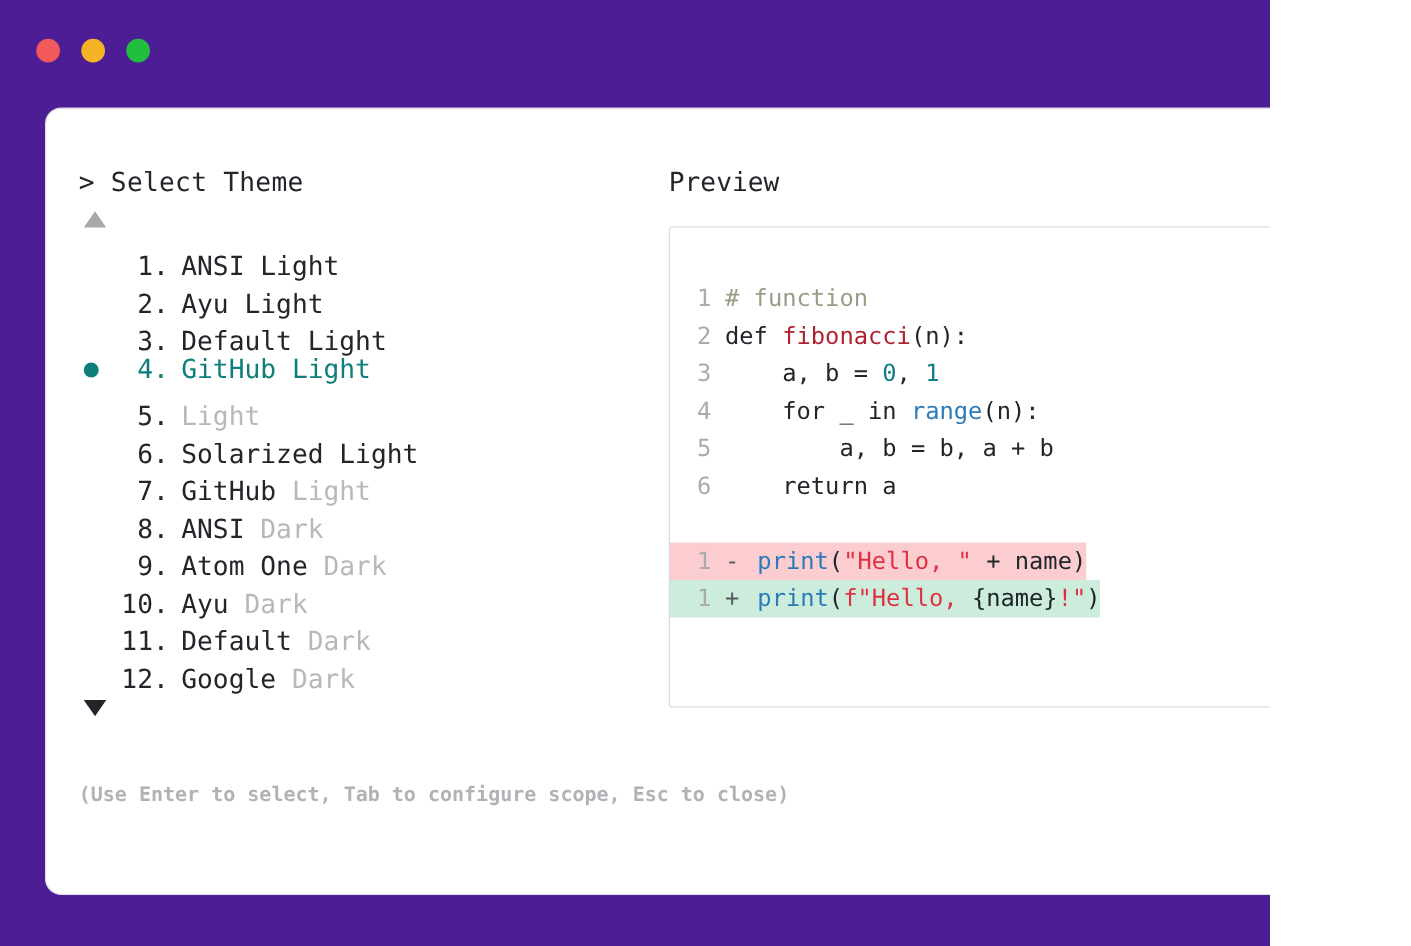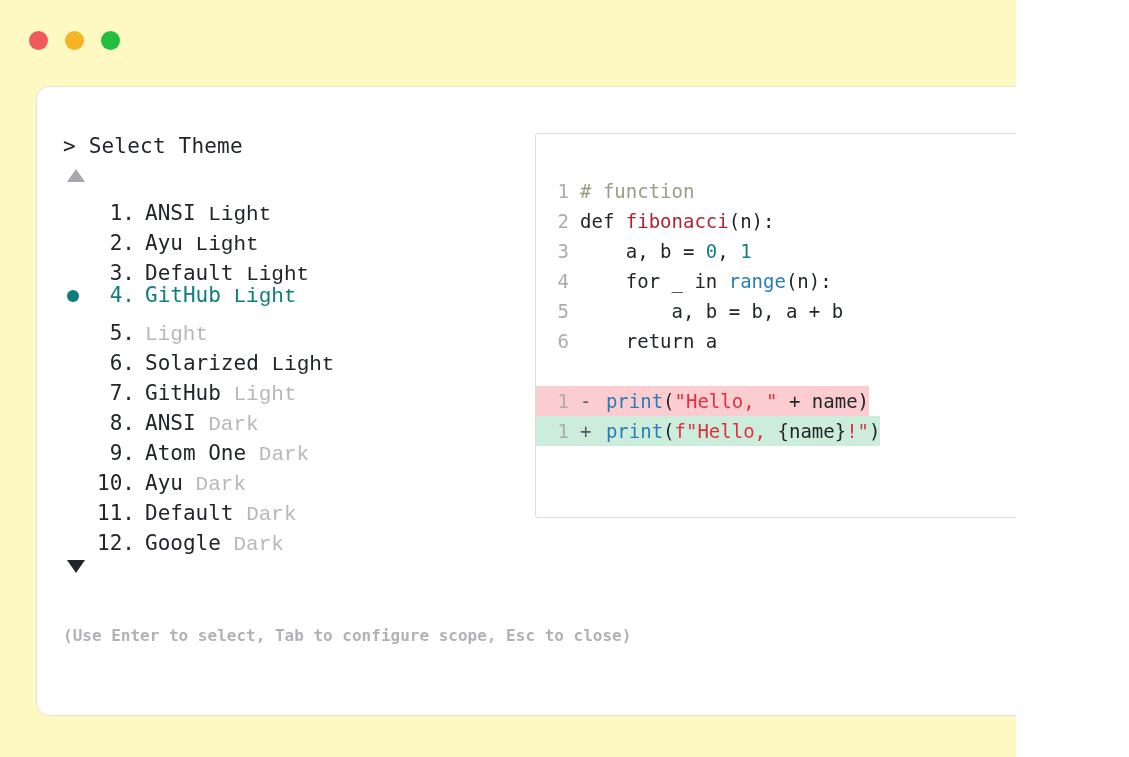--- a/index.html
+++ b/index.html
@@ -9,21 +9,21 @@
     width: 1129px; height: 757px;
     background: #ffffff;
     font-family: "DejaVu Sans Mono", "Liberation Mono", monospace;
     -webkit-font-smoothing: antialiased;
   }
 
   .screen {
     position: relative;
     width: 1016px;
     height: 757px;
-    background: #fef9c3;
+    background: #4c1d95;
     overflow: hidden;
   }
 
   
   .traffic {
     position: absolute;
     left: 29px; top: 31px;
     display: flex;
     gap: 17px;
     align-items: center;
@@ -107,21 +107,21 @@
     display: block;
   }
   .idx {
     width: 52px;
     flex: 0 0 52px;
     text-align: right;
     padding-right: 10px;
     color: #22262b;
   }
   .tname { color: #22262b; }
-  .tvariant { color: #22262b; font-family: Liberation Mono, monospace; }
+  .tvariant { color: #22262b; }
   .tvariant.muted { color: #b6b8bc; }
 
   .theme-item.selected .idx,
   .theme-item.selected .tname,
   .theme-item.selected .tvariant,
   .theme-item.selected .tvariant.muted { color: #0d7e7c; }
 
   
   .right-col {
     position: absolute;
@@ -216,20 +216,21 @@
             <li class="theme-item"><span class="marker"></span><span class="idx">9.</span><span class="tname">Atom One </span><span class="tvariant muted">Dark</span></li>
             <li class="theme-item"><span class="marker"></span><span class="idx">10.</span><span class="tname">Ayu </span><span class="tvariant muted">Dark</span></li>
             <li class="theme-item"><span class="marker"></span><span class="idx">11.</span><span class="tname">Default </span><span class="tvariant muted">Dark</span></li>
             <li class="theme-item"><span class="marker"></span><span class="idx">12.</span><span class="tname">Google </span><span class="tvariant muted">Dark</span></li>
           </ul>
 
         <div class="arrow-down"></div>
       </div>
 
       <div class="right-col">
+        <div class="preview-label">Preview</div>
         <div class="preview-box">
           <div class="code" id="code-block"><div class="code-row"><span class="ln">1</span><span class="code-text"><span class="tok-comment"># function</span></span></div><div class="code-row"><span class="ln">2</span><span class="code-text"><span class="tok-kw">def </span><span class="tok-fn">fibonacci</span><span class="tok-plain">(n):</span></span></div><div class="code-row"><span class="ln">3</span><span class="code-text"><span class="tok-plain">    a, b = </span><span class="tok-num">0</span><span class="tok-plain">, </span><span class="tok-num">1</span></span></div><div class="code-row"><span class="ln">4</span><span class="code-text"><span class="tok-plain">    for _ in </span><span class="tok-builtin">range</span><span class="tok-plain">(n):</span></span></div><div class="code-row"><span class="ln">5</span><span class="code-text"><span class="tok-plain">        a, b = b, a + b</span></span></div><div class="code-row"><span class="ln">6</span><span class="code-text"><span class="tok-plain">    return a</span></span></div><div class="spacer-row"></div><div class="diff-row diff-del"><span class="ln">1</span><span class="diff-sign">- </span><span class="code-text"><span class="tok-call">print</span><span class="tok-plain">(</span><span class="tok-str">"Hello, "</span><span class="tok-plain"> + name)</span></span></div><div class="diff-row diff-add"><span class="ln">1</span><span class="diff-sign">+ </span><span class="code-text"><span class="tok-call">print</span><span class="tok-plain">(</span><span class="tok-str">f"Hello, </span><span class="tok-plain">{name}</span><span class="tok-str">!"</span><span class="tok-plain">)</span></span></div></div>
         </div>
       </div>
 
       <div class="footer-hint">(Use Enter to select, Tab to configure scope, Esc to close)</div>
 
     </div>
   </div>
 </div>

